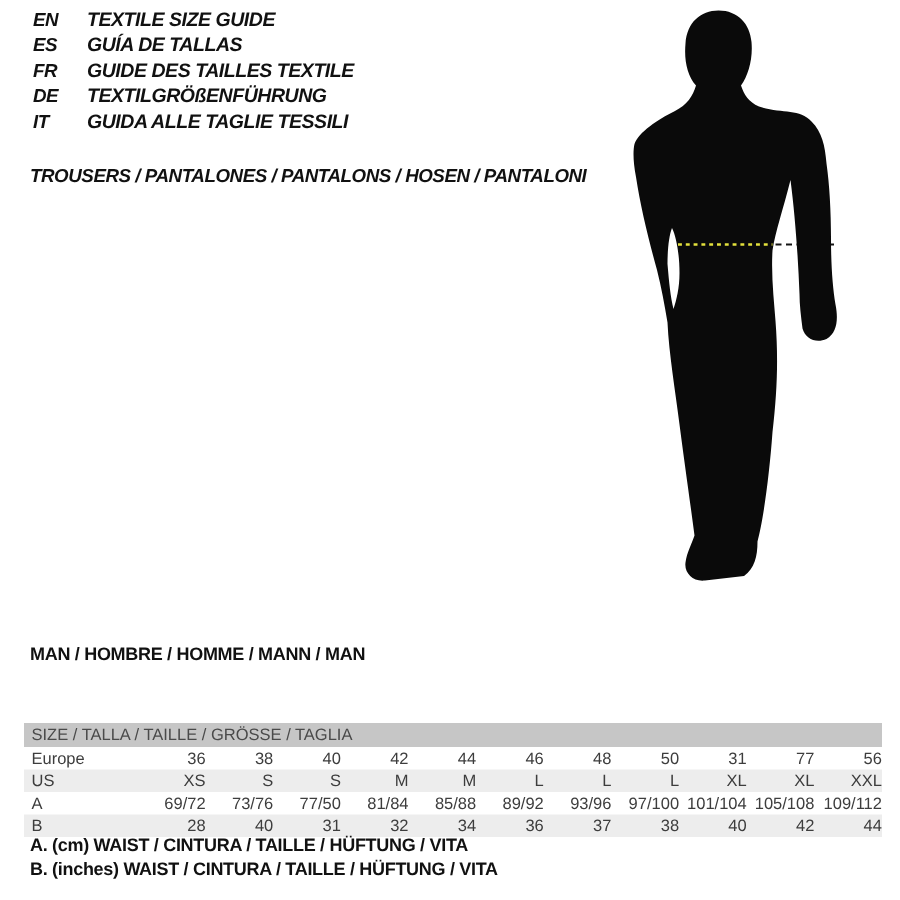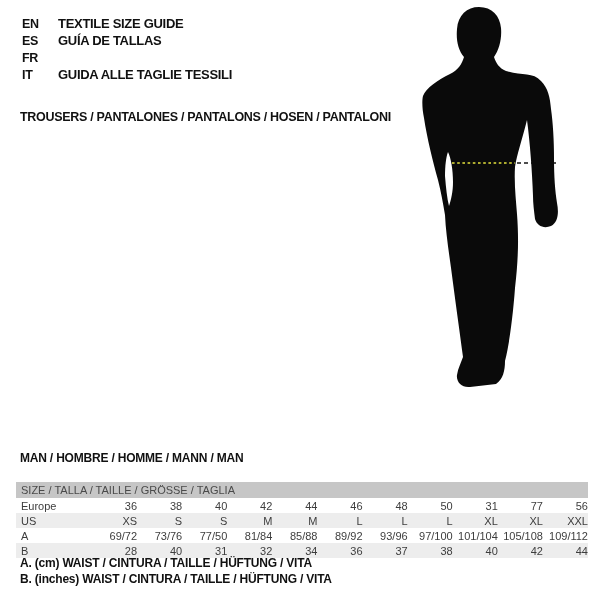--- a/index.html
+++ b/index.html
@@ -1,31 +1,31 @@
 <!DOCTYPE html>
 <html style="--accent-yellow: #e3e13c; --silhouette: #0a0a0a; --table-header-bg: #c6c6c6; --row-stripe: #ededed;"><head>
 <meta charset="utf-8">
 <style>
   html,body{margin:0;padding:0;background:#fff;}
   .page{
     position:relative;width:600px;height:600px;background:#fff;overflow:hidden;
     font-family:"Liberation Sans","DejaVu Sans",sans-serif;color:#111;
   }
   
-  .lang-list{position:absolute;left:22px;top:15px;}
+  .lang-list{position:absolute;left:22px;top:4px;font-style:italic;}
   .lang-row{display:flex;height:17px;align-items:center;}
   .lang-code{width:36px;font-weight:bold;font-size:12.5px;letter-spacing:-0.3px;}
   .lang-label{font-weight:bold;font-size:13px;letter-spacing:-0.3px;white-space:nowrap;}
   
-  .category{position:absolute;left:20px;top:110px;font-weight:bold;font-size:12.5px;letter-spacing:-0.3px;white-space:nowrap;}
+  .category{position:absolute;left:20px;top:110px;font-weight:bold;font-size:12.5px;letter-spacing:-0.3px;white-space:nowrap;font-style:italic;}
   
   .figure{position:absolute;left:400px;top:0;width:180px;height:400px;}
   .ab-label{position:absolute;left:558px;top:156px;font-size:11px;font-weight:700;letter-spacing:0.2px;margin-left:48px;}
   
-  .man-heading{position:absolute;left:20px;top:429px;font-weight:bold;font-size:12px;letter-spacing:-0.2px;white-space:nowrap;margin-top:22px;}
+  .man-heading{position:absolute;left:20px;top:429px;font-weight:bold;font-size:12px;letter-spacing:-0.2px;white-space:nowrap;}
   
   .size-table{position:absolute;left:16px;top:482px;width:572px;font-size:11px;color:#3d3d3d;}
   .t-header{height:16px;line-height:16px;background:var(--table-header-bg,#c6c6c6);color:#4a4a4a;padding-left:5px;font-size:11px;letter-spacing:0;}
   .t-rows .t-row{display:grid;grid-template-columns:76px repeat(11,1fr);height:15px;align-items:center;}
   .t-rows div.t-row:nth-of-type(even){background:var(--row-stripe,#ededed);}
   .t-label{padding-left:5px;}
   .t-cells{display:contents;}
   .t-cell{text-align:right;white-space:nowrap;}
   
   .notes{position:absolute;left:20px;top:555px;}
@@ -43,22 +43,27 @@
         <span class="lang-label">TEXTILE SIZE GUIDE</span>
       </div>
 
       <div class="lang-row">
         <span class="lang-code">ES</span>
         <span class="lang-label">GUÍA DE TALLAS</span>
       </div>
 
       <div class="lang-row">
         <span class="lang-code">FR</span>
-      </div>
-
+        <span class="lang-label">GUIDE DES TAILLES TEXTILE</span>
+      </div>
+
+      <div class="lang-row">
+        <span class="lang-code">DE</span>
+        <span class="lang-label">TEXTILGRÖßENFÜHRUNG</span>
+      </div>
 
       <div class="lang-row">
         <span class="lang-code">IT</span>
         <span class="lang-label">GUIDA ALLE TAGLIE TESSILI</span>
       </div>
     </div>
 
   <div class="category">TROUSERS / PANTALONES / PANTALONS / HOSEN / PANTALONI</div>
 
   <svg class="figure" viewBox="400 0 180 400" aria-hidden="true">

